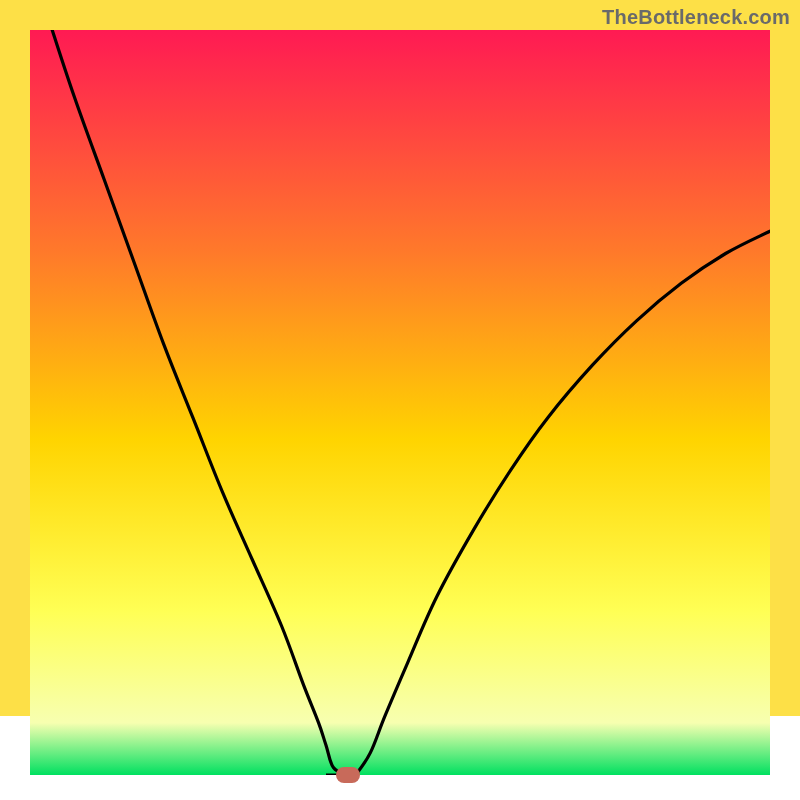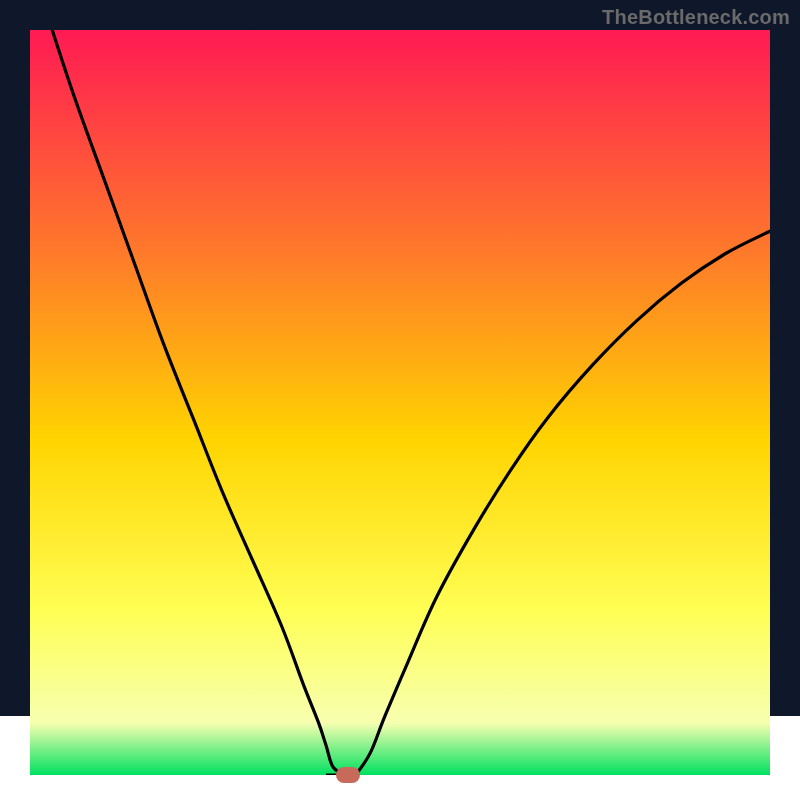--- a/index.html
+++ b/index.html
@@ -1,16 +1,16 @@
 <!DOCTYPE html>
 <html><head>
 <meta charset="utf-8">
 <style>
 html,body{margin:0;padding:0;width:800px;height:800px;overflow:hidden;font-family:Arial,Helvetica,sans-serif}
-.wrap{width:800px;height:716px;background:#0f172a;position:relative}
+.wrap{width:800px;height:716px;background:#fde047;position:relative}
 .wm{position:absolute;top:6px;right:10px;color:#6a6a6a;font-size:20px;font-weight:600;text-align:right;letter-spacing:.2px}
 svg.plot{position:absolute;left:30px;top:30px}
 .marker{position:absolute;width:24px;height:16px;background:#c86a5a;border-radius:8px}
 </style>
 </head>
 <body>
 
 <div class="wrap">
   <div class="wm">TheBottleneck.com</div>
 

